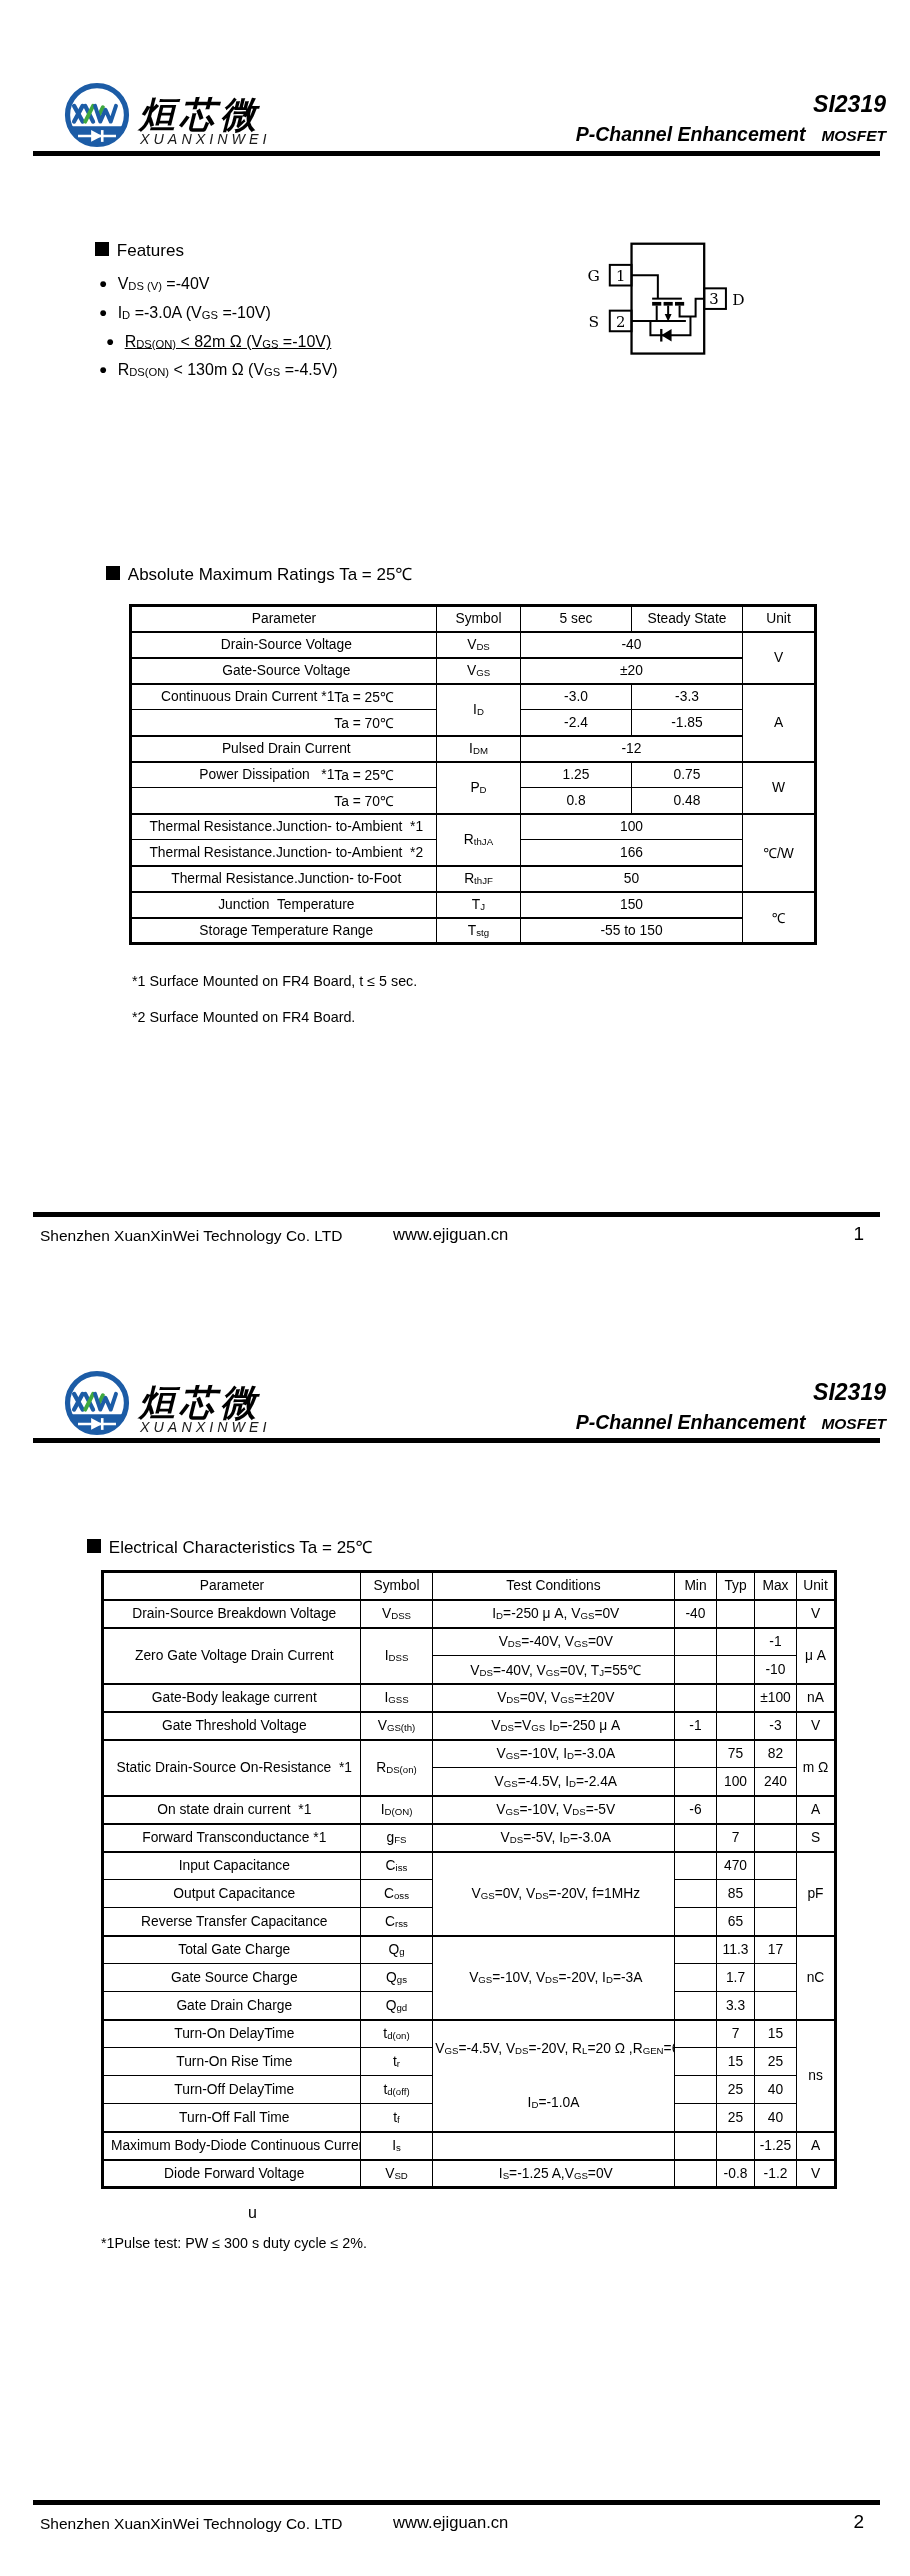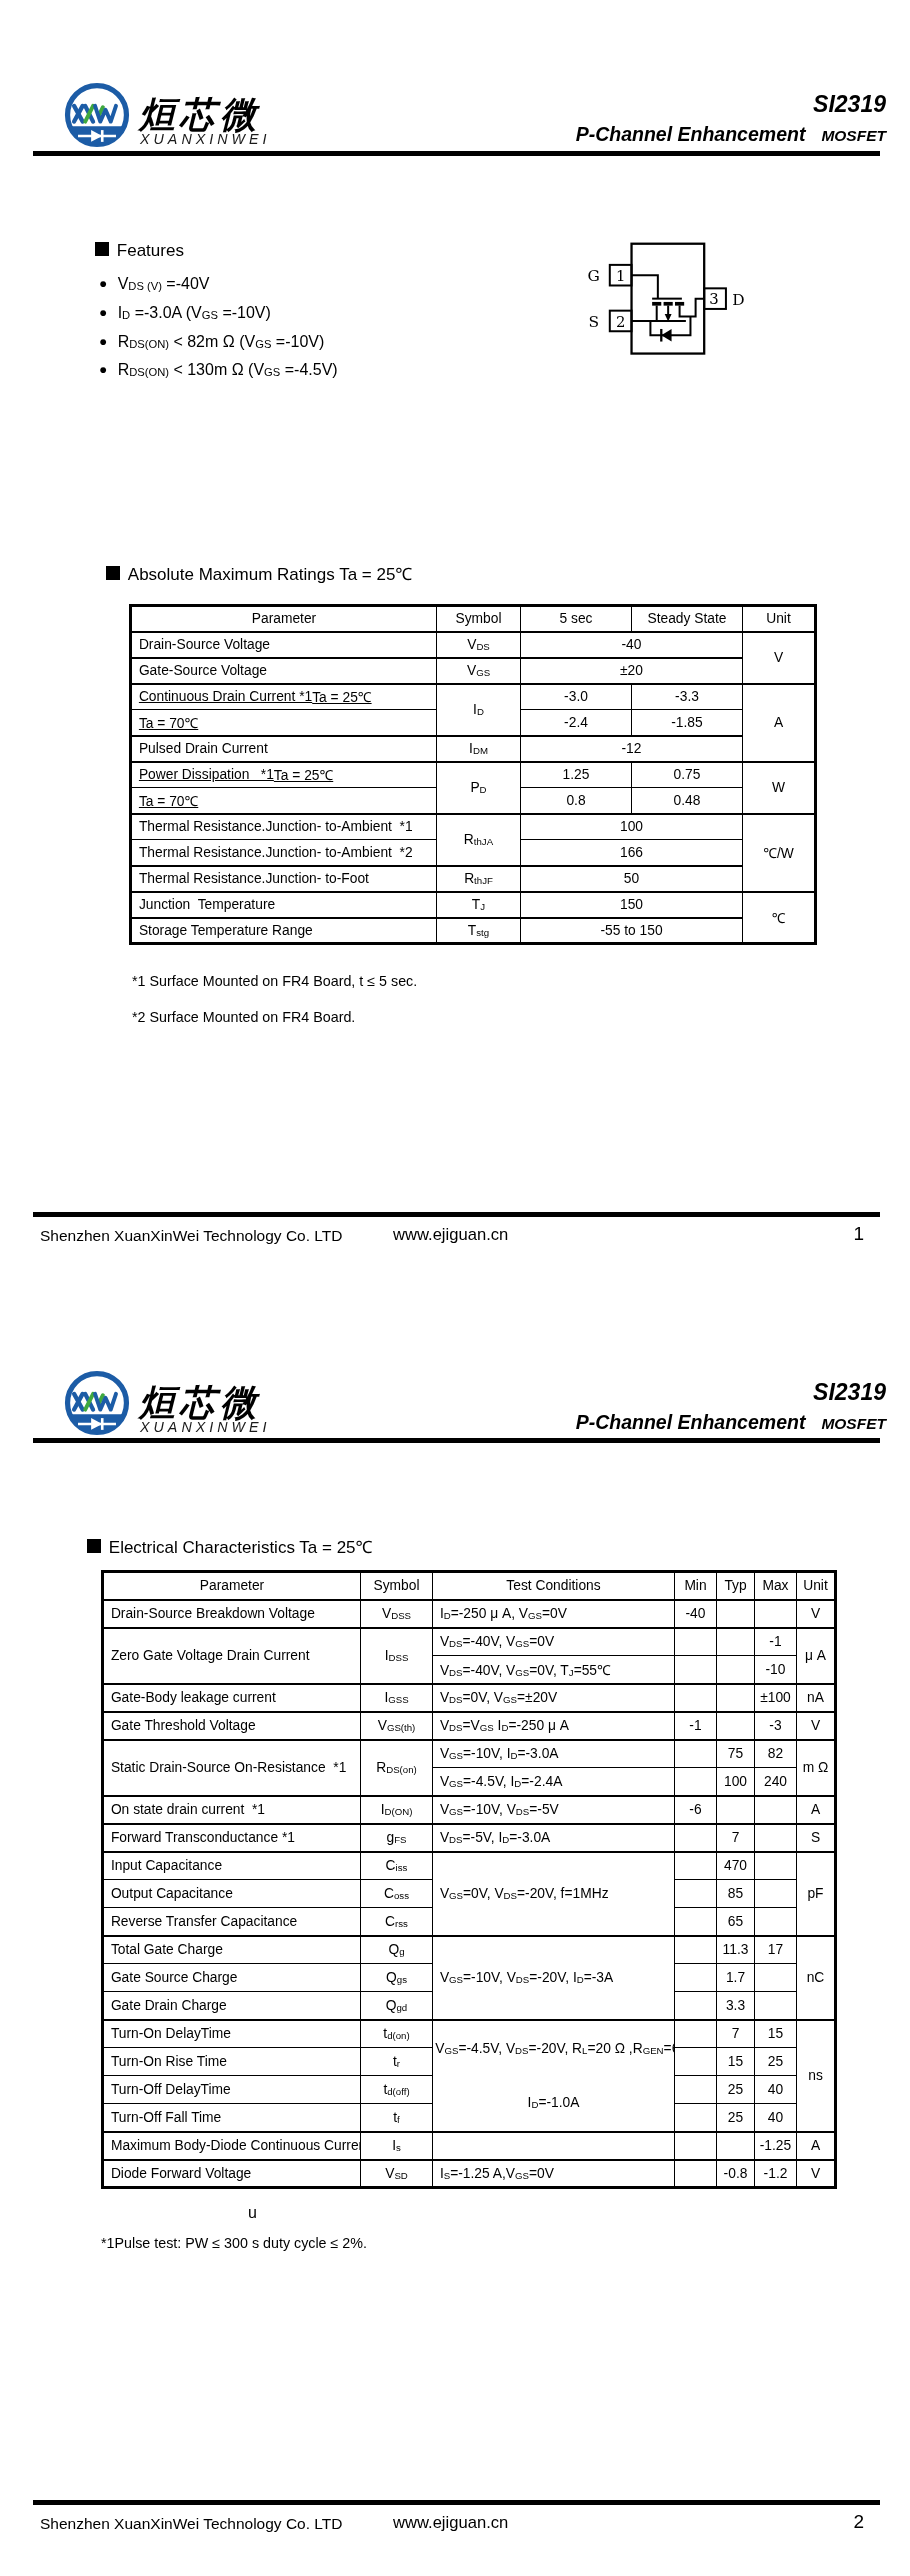--- a/index.html
+++ b/index.html
@@ -21,22 +21,22 @@
   .feat-item{position:absolute;font-size:16px;white-space:nowrap;}
   .feat-item .blt{display:inline-block;font-size:13.8px;margin-right:10.3px;vertical-align:0.6px;}
   
   .dtable{border-collapse:collapse;table-layout:fixed;background:#fff;border:3.4px solid #000;}
   .dtable th,.dtable td{border:1.7px solid #000;font-weight:400;font-size:13.8px;text-align:center;
       padding:0 2.3px;overflow:hidden;white-space:nowrap;color:#000;}
   .dtable thead th{border-bottom:2.9px solid #000;}
   .dtable tr.g>td{border-top:2.9px solid #000;}
   .t1{width:686px;} .t1 tr{height:26px;}
   .t2{width:732px;} .t2 tr{height:28px;}
-  td.l{text-align:left;padding-left:6.9px;}
-  .split{display:flex;justify-content:flex-start;align-items:center;padding:0 40px 0 4.6px;text-align:left;text-decoration:underline;}
+  td.l{text-align:center;padding-left:6.9px;}
+  .split{display:flex;justify-content:flex-end;align-items:center;padding:0 40px 0 4.6px;text-align:left;}
   .cond2{display:flex;flex-direction:column;justify-content:space-around;height:107px;text-align:center;}
   sub{font-size:70%;vertical-align:baseline;position:relative;top:1.1px;letter-spacing:0;}
   .note{position:absolute;font-size:14.3px;white-space:nowrap;text-align:right;}
   
   .foot-company{position:absolute;left:40px;font-size:15.5px;}
   .foot-site{position:absolute;left:393px;font-size:16.6px;}
   .foot-page{position:absolute;right:46px;font-size:19px;}
   svg text{font-family:"DejaVu Serif","Liberation Serif",serif;}
 </style>
 </head>
@@ -68,21 +68,21 @@
     <div class="doc-title"><span>P-Channel Enhancement</span><span class="sm">MOSFET</span></div>
   </div>
   <div class="rule" style="top:151px;"></div>
 
   <div class="sec-title" style="left:95px;top:241px;">
     <span class="sq"></span><span>Features</span>
   </div>
   <div id="features-list">
       <div class="feat-item" style="left: 99px; top: 275px;"><span class="blt">●</span><span>V<sub>DS (V)</sub> =-40V</span></div>
       <div class="feat-item" style="left: 99px; top: 304px;"><span class="blt">●</span><span>I<sub>D</sub> =-3.0A (V<sub>GS</sub> =-10V)</span></div>
-      <div class="feat-item" style="left: 99px; top: 333px;"><span class="blt">●</span><span>R<sub>DS(ON)</sub> &lt; 82m Ω  (V<sub>GS</sub> =-10V)</span></div>
+      <div class="feat-item" style="left: 106px; top: 333px; text-decoration: underline;"><span class="blt">●</span><span>R<sub>DS(ON)</sub> &lt; 82m Ω  (V<sub>GS</sub> =-10V)</span></div>
       <div class="feat-item" style="left: 99px; top: 361px;"><span class="blt">●</span><span>R<sub>DS(ON)</sub> &lt; 130m Ω  (V<sub>GS</sub> =-4.5V)</span></div>
     </div>
 
   <svg class="abs" style="left:577px;top:238px;" width="172" height="123" viewBox="0 0 300 215">
     <g stroke="#000" fill="none">
       <rect x="95" y="10" width="127" height="192" stroke-width="4"></rect>
       <rect x="57" y="47" width="38" height="36" stroke-width="3.5"></rect>
       <rect x="57" y="127" width="38" height="36" stroke-width="3.5"></rect>
       <rect x="222" y="88" width="38" height="36" stroke-width="3.5"></rect>
       <g stroke-width="3.5">

